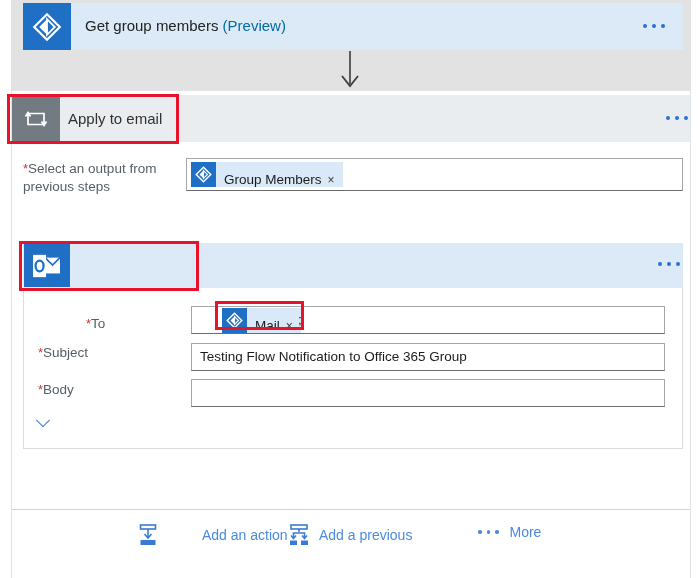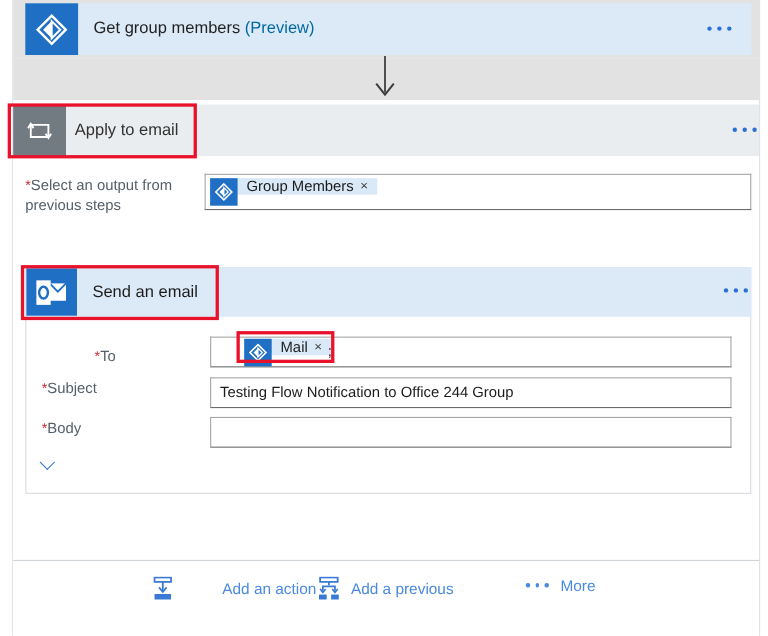--- a/index.html
+++ b/index.html
@@ -151,23 +151,23 @@
     background: #ffffff;
     border: 1px solid #a6a6a6;
     border-bottom-color: #6b6b6b;
     box-sizing: border-box;
   }
 
   
   .token {
     position: absolute;
     display: flex;
-    align-items: flex-start;
+    align-items: flex-end;
     background: #d9e9f7;
-    height: 15px;
+    height: 25px;
   }
   .token-ico {
     width: 25px; height: 25px;
     background: #1f6fc4;
     display: flex;
     align-items: center;
     justify-content: center;
     flex: none;
   }
   .token-label {
@@ -392,21 +392,20 @@
   <div class="card-mail"></div>
   <div class="mail-header"></div>
   <div class="mail-icon">
     <svg width="30" height="26" viewBox="0 0 32 28" aria-hidden="true">
       <rect x="14" y="5" width="16" height="17" fill="#ffffff"></rect>
       <polyline points="14,5 22,13 30,5" fill="none" stroke="#1f6fc4" stroke-width="1.8"></polyline>
       <rect x="1" y="2" width="14" height="24" fill="#ffffff"></rect>
       <ellipse cx="8" cy="14" rx="4.3" ry="5.8" fill="none" stroke="#1f6fc4" stroke-width="2.4"></ellipse>
     </svg>
   </div>
-  <div class="mail-title">Send an email</div>
   <div class="ellipsis ell-mail">
     <i></i>
       <i></i>
       <i></i>
   </div>
 
   <div class="frow-label lbl-to">
     <span class="req">*</span><span>To</span>
   </div>
   <div class="frow-input row-to"></div>
@@ -419,21 +418,21 @@
       </svg>
     </span>
     <span class="token-label">Mail</span>
     <span class="token-x">×</span>
   </div>
   <div class="semicolon">;</div>
 
   <div class="frow-label lbl-subject">
     <span class="req">*</span><span>Subject</span>
   </div>
-  <div class="frow-input row-subject">Testing Flow Notification to Office 244 Group</div>
+  <div class="frow-input row-subject">Testing Flow Notification to Office 365 Group</div>
 
   <div class="frow-label lbl-body">
     <span class="req">*</span><span>Body</span>
   </div>
   <div class="frow-input row-body"></div>
 
   <div class="adv-link">
     <span class="chev"></span>
   </div>
 

